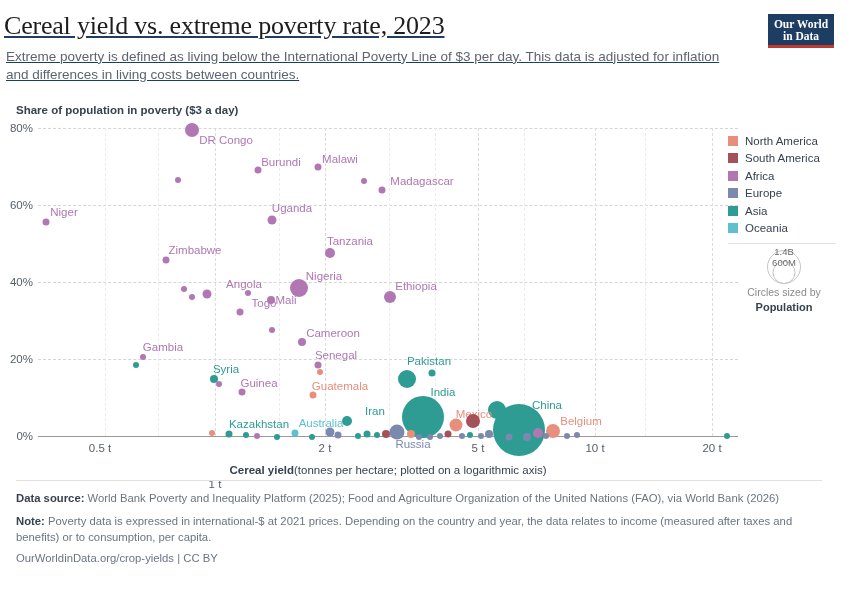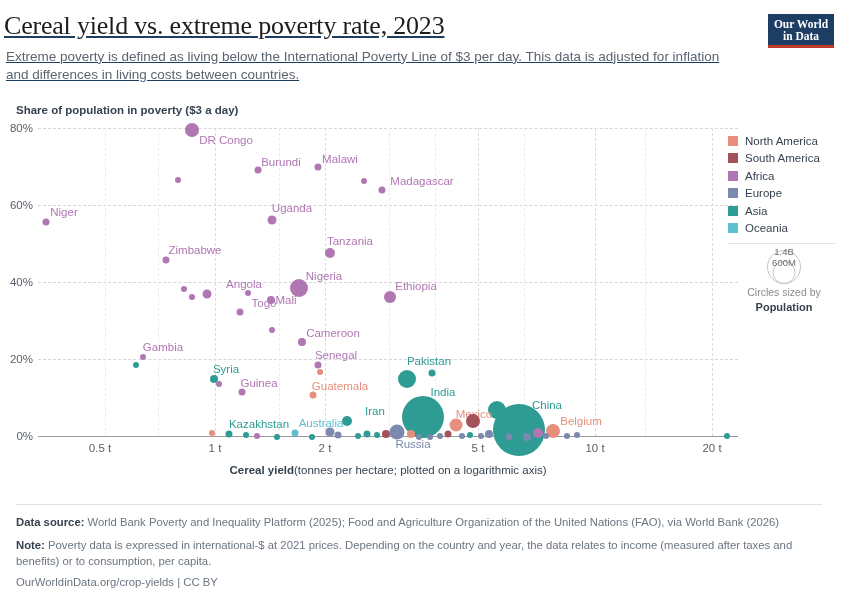--- a/index.html
+++ b/index.html
@@ -77,21 +77,21 @@
   .sl-big{width:32px;height:32px;top:2px;}
   .sl-small{width:21px;height:21px;top:13px;}
   .sl-t1{position:absolute;left:50%;top:-2px;transform:translateX(-50%);
     font-size:9.5px;color:#6b6b6b;}
   .sl-t2{position:absolute;left:50%;top:9px;transform:translateX(-50%);
     font-size:9.5px;color:#6b6b6b;}
   .sl-cap{font-size:10.5px;color:#8a8a8a;margin-top:2px;line-height:1.3;}
   .sl-cap b{color:#36424f;font-size:11px;}
 
   
-  .footer{position:absolute;left:16px;top:504px;width:806px;}
+  .footer{position:absolute;left:16px;top:480px;width:806px;}
   .f-div{width:806px;height:0;border-top:1px solid #e0e0e0;margin-bottom:9px;}
   .f-p{font-size:11.3px;color:#6b7580;line-height:1.42;margin:0 0 7px 0;}
   .f-p b{color:#36424f;font-weight:700;}
   .f-link{font-size:11.3px;color:#6b7580;}
 </style>
 </head>
 <body>
 
 <div id="root">
 
@@ -113,21 +113,21 @@
       <div class="gridline" style="top: 231px;"></div>
       <div class="ylab" style="top: 231px;">20%</div>
       <div class="gridline" style="top: 154px;"></div>
       <div class="ylab" style="top: 154px;">40%</div>
       <div class="gridline" style="top: 77px;"></div>
       <div class="ylab" style="top: 77px;">60%</div>
       <div class="gridline" style="top: 0px;"></div>
       <div class="ylab" style="top: 0px;">80%</div>
       <div class="xlab" style="left: 62px;">0.5 t</div>
       <div class="vgrid" style="left: 177px;"></div>
-      <div class="xlab" style="left: 177px;">1 t</div>
+      <div class="xlab" style="left: 177px; margin-top: 36px;">1 t</div>
       <div class="vgrid" style="left: 287px;"></div>
       <div class="xlab" style="left: 287px;">2 t</div>
       <div class="vgrid" style="left: 440px;"></div>
       <div class="xlab" style="left: 440px;">5 t</div>
       <div class="vgrid" style="left: 557px;"></div>
       <div class="xlab" style="left: 557px;">10 t</div>
       <div class="vgrid" style="left: 674px;"></div>
       <div class="xlab" style="left: 674px;">20 t</div>
       <div class="vgrid" style="left: 67px; border-left-color: rgb(236, 236, 236);"></div>
       <div class="vgrid" style="left: 120.397px; border-left-color: rgb(236, 236, 236);"></div>

